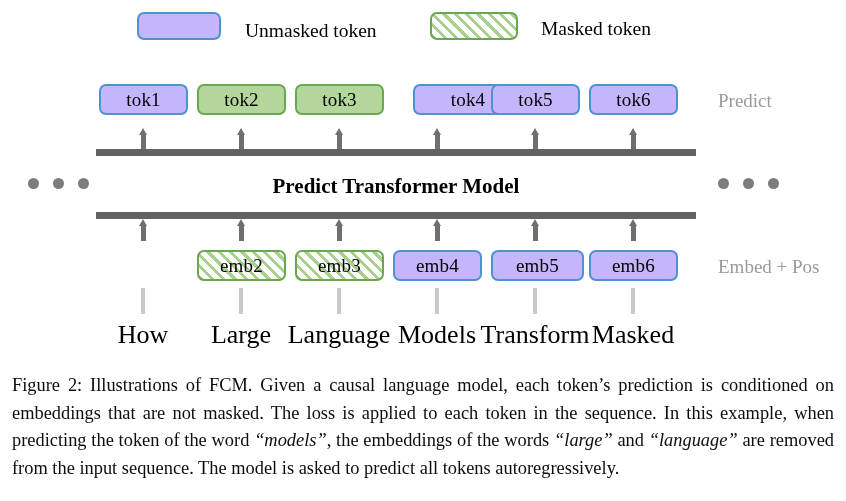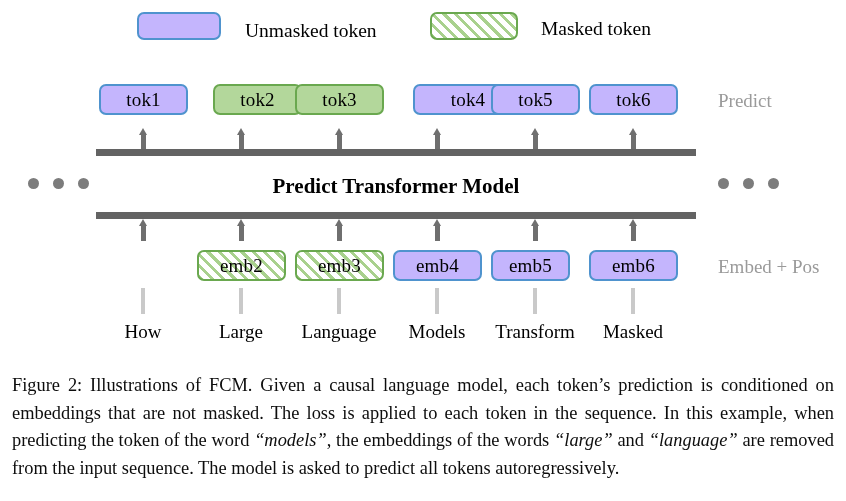--- a/index.html
+++ b/index.html
@@ -126,21 +126,21 @@
   }
 
   
   .connector {
     position: absolute;
     width: 4px;
     background: #c9c9c9;
   }
   .word {
     position: absolute;
-    font-size: 19px;
+    font-size: 26px;
     line-height: 1;
     white-space: nowrap;
     text-align: center;
     transform: translateX(-50%);
   }
 
   
   .caption {
     position: absolute;
     left: 12px;
@@ -159,21 +159,21 @@
 
 <div class="stage">
 
   <div class="legend-swatch tokbox blue" style="left:137px; top:12px; width:84px; height:28px;"></div>
   <div class="legend-label" style="left:245px; top:21px;">Unmasked token</div>
 
   <div class="legend-swatch tokbox green-hatch" style="left:430px; top:12px; width:88px; height:28px;"></div>
   <div class="legend-label" style="left:541px; top:19px;">Masked token</div>
 
   <div class="tokbox blue" style="left:99px; top:84px; width:89px; height:31px;">tok1</div>
-  <div class="tokbox green-solid" style="left:197px; top:84px; width:89px; height:31px;margin-left:16px;">tok2</div>
+  <div class="tokbox green-solid" style="left:197px; top:84px; width:89px; height:31px;">tok2</div>
   <div class="tokbox green-solid" style="left:295px; top:84px; width:89px; height:31px;">tok3</div>
   <div class="tokbox blue" style="left:413px; top:84px; width:110px; height:31px;">tok4</div>
   <div class="tokbox blue" style="left:491px; top:84px; width:89px; height:31px;">tok5</div>
   <div class="tokbox blue" style="left:589px; top:84px; width:89px; height:31px;">tok6</div>
 
   <div class="side-note" style="left:718px; top:91px;">Predict</div>
 
   <div class="arrow" style="left:139px; top:128px; height:22px;">
     <div class="head"></div>
       <div class="shaft" style="top:6px; height:16px;"></div>
@@ -236,21 +236,21 @@
       <div class="shaft" style="top:6px; height:16px;"></div>
   </div>
   <div class="arrow" style="left:629px; top:219px; height:22px;">
     <div class="head"></div>
       <div class="shaft" style="top:6px; height:16px;"></div>
   </div>
 
   <div class="tokbox green-hatch" style="left:197px; top:250px; width:89px; height:31px;">emb2</div>
   <div class="tokbox green-hatch" style="left:295px; top:250px; width:89px; height:31px;">emb3</div>
   <div class="tokbox blue" style="left:393px; top:250px; width:89px; height:31px;">emb4</div>
-  <div class="tokbox blue" style="left:491px; top:250px; width:79px; height:31px;">emb5</div>
+  <div class="tokbox blue" style="left:491px; top:250px; width:93px; height:31px;">emb5</div>
   <div class="tokbox blue" style="left:589px; top:250px; width:89px; height:31px;">emb6</div>
 
   <div class="side-note" style="left:718px; top:257px;">Embed + Pos</div>
 
   <div class="connector" style="left:141px; top:288px; height:26px;"></div>
   <div class="connector" style="left:239px; top:288px; height:26px;"></div>
   <div class="connector" style="left:337px; top:288px; height:26px;"></div>
   <div class="connector" style="left:435px; top:288px; height:26px;"></div>
   <div class="connector" style="left:533px; top:288px; height:26px;"></div>
   <div class="connector" style="left:631px; top:288px; height:26px;"></div>

